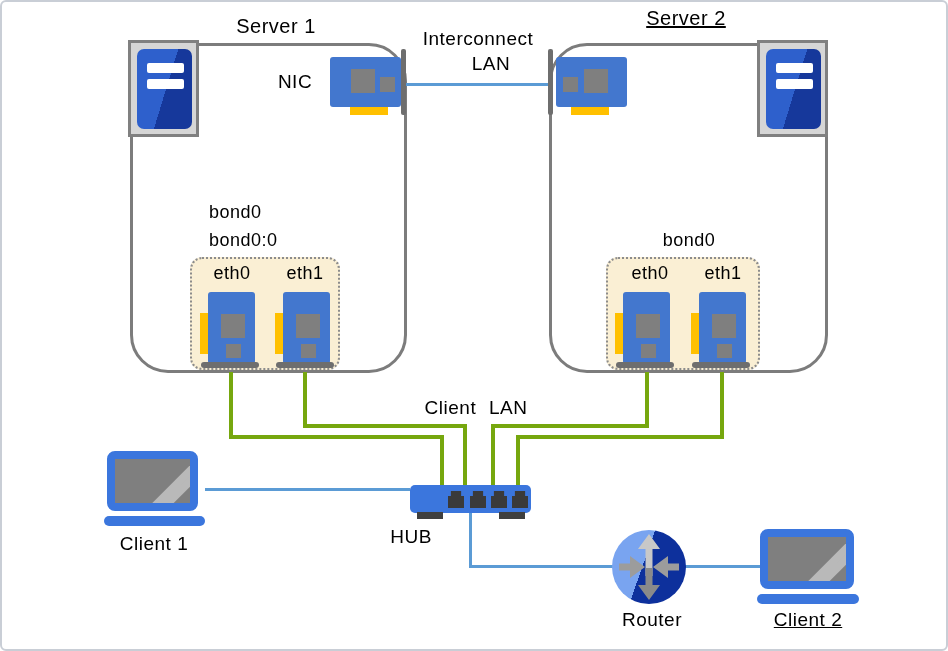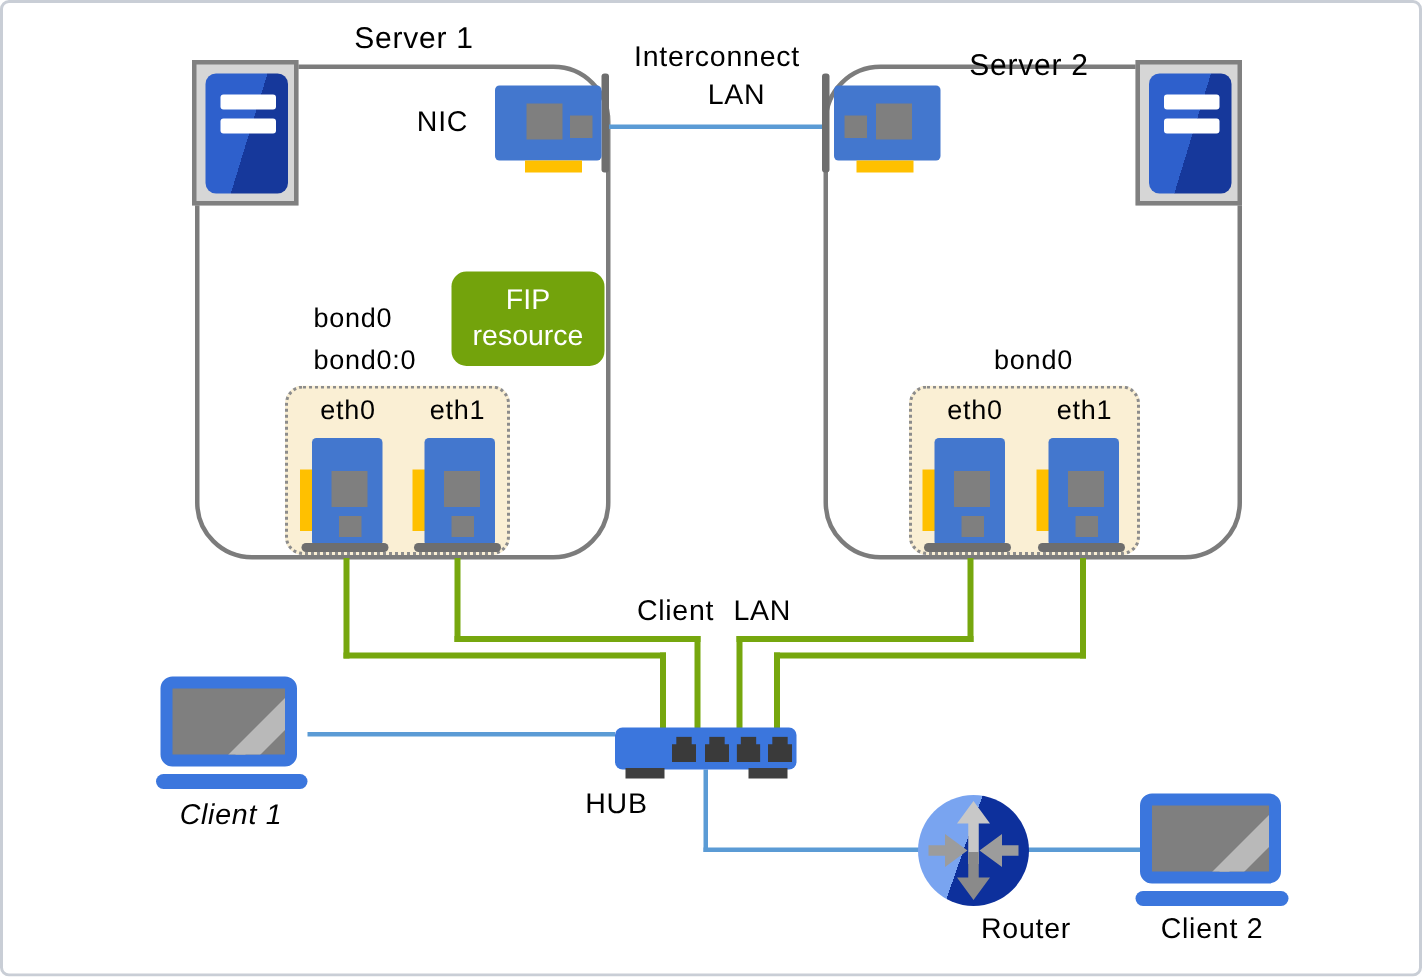--- a/index.html
+++ b/index.html
@@ -62,21 +62,21 @@
 </style>
 </head>
 <body>
 
 <div class="canvas">
 
   <div class="server-box" style="left:128px;top:41px;width:277px;height:330px;"></div>
   <div class="server-box" style="left:547px;top:41px;width:279px;height:330px;"></div>
 
   <div class="lbl title" style="left:274px;top:13px;">Server 1</div>
-  <div class="lbl title" style="left:684px;top:31px;">Server 2</div>
+  <div class="lbl title" style="left:684px;top:5px;text-decoration:underline;">Server 2</div>
 
   <div class="lbl" style="left:476px;top:26px;">Interconnect</div>
   <div class="lbl" style="left:489px;top:51px;">LAN</div>
 
   <div class="seg blueline" style="left:404px;top:81px;width:144px;height:3px;"></div>
 
   <div class="tower" style="left:126px;top:38px;">
     <div class="tower-inner">
       <div class="tbar" style="top:14px;"></div>
       <div class="tbar" style="top:30px;"></div>
@@ -99,24 +99,20 @@
     <div class="tab" style="left:20px;"></div>
   </div>
   <div class="nic-h" style="left:546px;top:47px;">
     <div class="bracket" style="left:0;"></div>
     <div class="body" style="left:8px;"></div>
     <div class="sq" style="left:15px;top:28px;width:15px;height:15px;"></div>
     <div class="sq" style="left:36px;top:20px;width:24px;height:24px;"></div>
     <div class="tab" style="left:23px;"></div>
   </div>
 
-  <div class="fip">
-    <div>FIP</div>
-    <div>resource</div>
-  </div>
 
   <div class="lbl sm left-align" style="left:207px;top:200px;">bond0</div>
   <div class="lbl sm left-align" style="left:207px;top:228px;">bond0:0</div>
   <div class="lbl sm" style="left:687px;top:228px;">bond0</div>
 
   <div class="dashed-box" style="left:188px;top:255px;width:150px;height:113px;"></div>
   <div class="dashed-box" style="left:604px;top:255px;width:154px;height:113px;"></div>
 
   <div class="lbl sm" style="left:230px;top:261px;">eth0</div>
   <div class="lbl sm" style="left:303px;top:261px;">eth1</div>
@@ -179,39 +175,39 @@
     <div class="hub-foot" style="left:7px;"></div>
     <div class="hub-foot" style="left:89px;"></div>
   </div>
   <div class="lbl" style="left:409px;top:524px;">HUB</div>
 
   <div class="laptop-screen" style="left:105px;top:449px;width:91px;height:60px;">
     <div class="stripe" style="right:-2px;top:-12px;width:13px;height:70px;"></div>
     <div class="stripe" style="right:17px;top:-2px;width:8px;height:70px;"></div>
   </div>
   <div class="laptop-base" style="left:102px;top:514px;width:101px;"></div>
-  <div class="lbl" style="left:152px;top:531px;font-style:italic;">Client 1</div>
+  <div class="lbl" style="left:152px;top:531px;">Client 1</div>
 
   <div class="router">
     <svg viewBox="0 0 74 74" width="74" height="74">
       <defs>
         <linearGradient id="rg" x1="0" y1="0" x2="1" y2="0.35">
           <stop offset="0.52" stop-color="#79A4F0"></stop>
           <stop offset="0.52" stop-color="#0D309C"></stop>
         </linearGradient>
       </defs>
       <circle cx="37" cy="37" r="37" fill="url(#rg)"></circle>
       <path fill="#C8C8C8" d="M37 4 L26 19 L33.5 19 L33.5 46 L40.5 46 L40.5 19 L48 19 Z"></path>
       <path fill="#8A8A8A" d="M37 70 L26 55 L33.5 55 L33.5 38 L40.5 38 L40.5 55 L48 55 Z"></path>
       <path fill="#9C9C9C" d="M33 37 L18 26 L18 33.5 L7 33.5 L7 40.5 L18 40.5 L18 48 Z"></path>
       <path fill="#9C9C9C" d="M41 37 L56 26 L56 33.5 L67 33.5 L67 40.5 L56 40.5 L56 48 Z"></path>
     </svg>
   </div>
-  <div class="lbl" style="left:650px;top:607px;margin-left:32px;">Router</div>
+  <div class="lbl" style="left:650px;top:607px;">Router</div>
 
   <div class="laptop-screen" style="left:758px;top:527px;width:94px;height:60px;">
     <div class="stripe" style="right:-2px;top:-12px;width:13px;height:70px;"></div>
     <div class="stripe" style="right:17px;top:-2px;width:8px;height:70px;"></div>
   </div>
   <div class="laptop-base" style="left:755px;top:592px;width:102px;"></div>
-  <div class="lbl" style="left:806px;top:607px;">Client 2</div>
+  <div class="lbl" style="left:806px;top:607px;text-decoration:underline;">Client 2</div>
 
 </div>
 
 </body></html>

